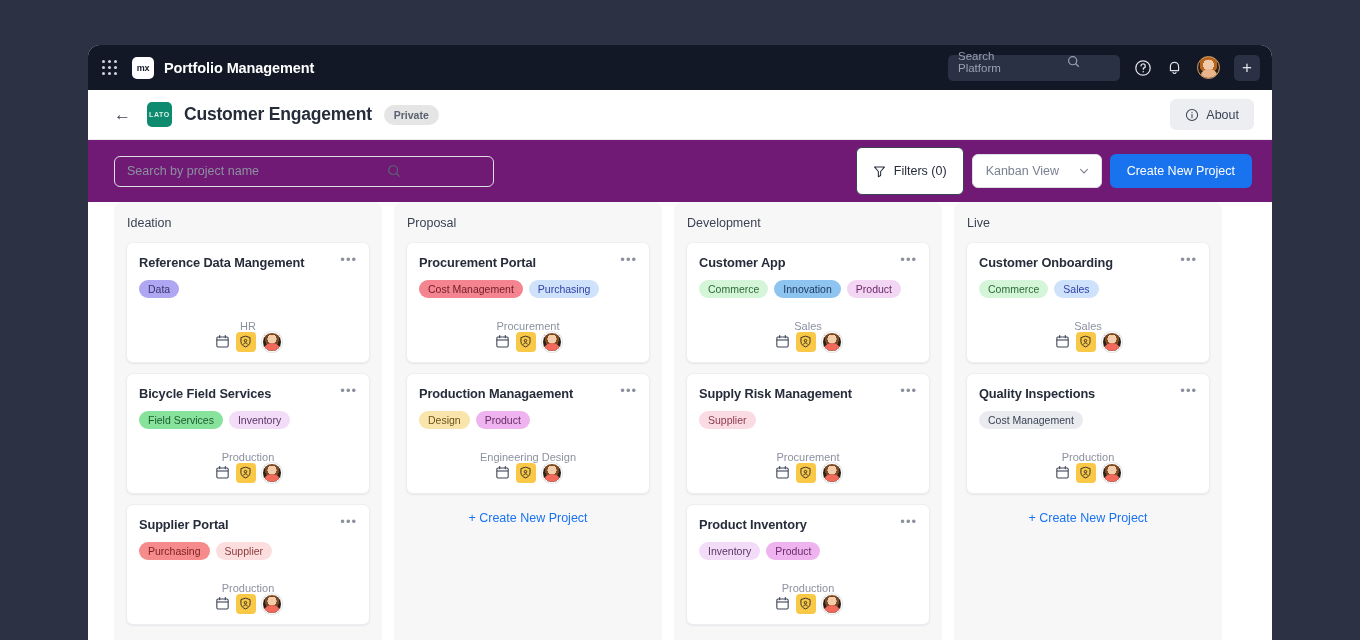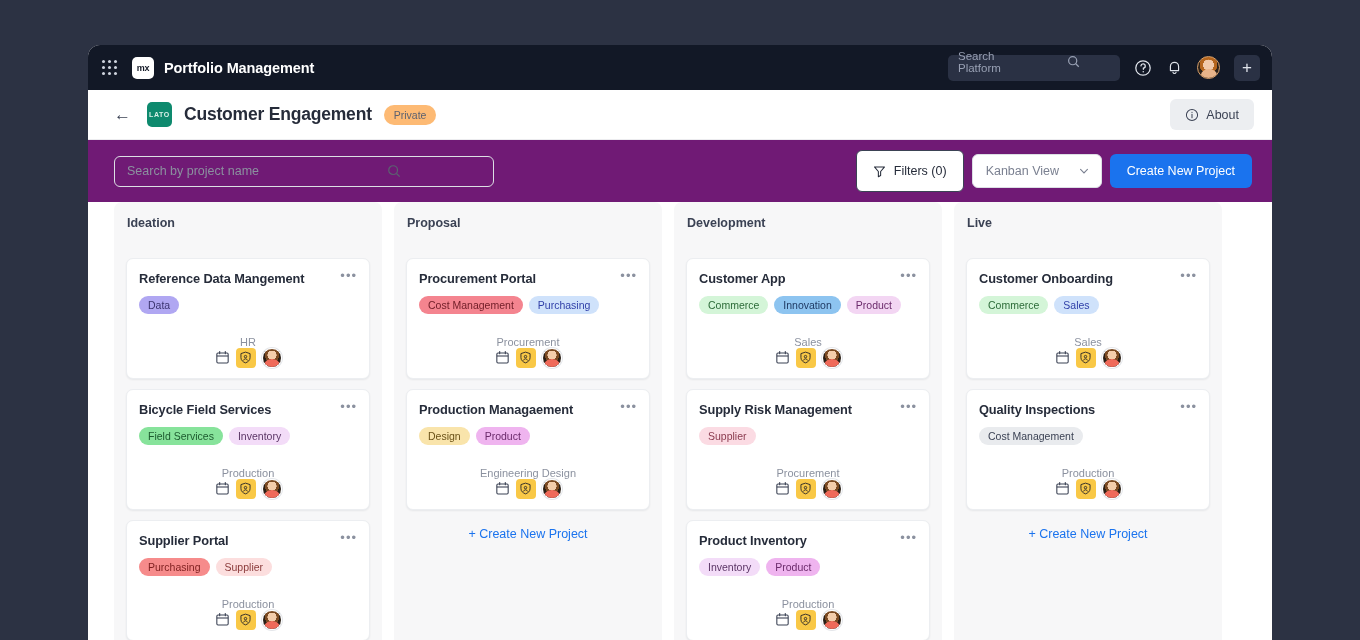--- a/index.html
+++ b/index.html
@@ -102,25 +102,26 @@
     display:flex; align-items:center; justify-content:center;
     color:#d9f0e8; font-size:7px; font-weight:bold; letter-spacing:0.6px;
   }
   .proj-title {
     margin-left: 12px;
     font-size: 17.5px; font-weight: bold; color: #262c3a;
     letter-spacing: -0.2px;
   }
   .private-badge {
     margin-left: 12px;
-    background: #fdba74;
+    background: #e5e5e5;
     color: #5b6170;
     font-size: 10.5px;
     border-radius: 10px;
     padding: 4px 10px;
+    font-weight: bold;
   }
   .about-btn {
     margin-left: auto;
     background: #eceef1;
     border-radius: 6px;
     height: 31px;
     display: flex; align-items: center; gap: 7px;
     padding: 0 15px;
     color: #3b4254; font-size: 12.5px;
     cursor: pointer;
@@ -138,21 +139,21 @@
     width: 380px; height: 31px;
     border: 1px solid #dcdfe4;
     border-radius: 6px;
     display: flex; align-items: center;
     padding: 0 10px 0 12px;
     cursor: text;
   }
   .proj-search span { flex: 1; color: #8b919f; font-size: 12.5px; }
   .toolbar-right { margin-left: auto; display: flex; align-items: center; gap: 8px; }
   .filters-btn {
-    height: 42px; border: 1px solid #3b4254; border-radius: 6px;
+    height: 48px; border: 1px solid #3b4254; border-radius: 6px;
     display: flex; align-items: center; gap: 8px;
     padding: 0 16px; font-size: 12.5px; color: #262c3a; cursor: pointer;
     background:#fff;
   }
   .view-select {
     height: 34px; width: 130px; border: 1px solid #dcdfe4; border-radius: 6px;
     display: flex; align-items: center; justify-content: space-between;
     padding: 0 11px 0 13px; font-size: 12.5px; color: #7b8191; cursor: pointer;
     background:#fff;
   }
@@ -173,22 +174,22 @@
   }
   .column {
     width: 268px;
     background: #f7f7f8;
     border-radius: 8px 8px 0 0;
     padding: 14px 12px 0 12px;
     flex: 0 0 auto;
     display: flex; flex-direction: column;
   }
   .col-title {
-    font-size: 12.5px; font-weight: bold; color: #3b4254;
-    margin-bottom: 28px; padding-left: 1px;
+    font-size: 12.5px; font-weight: normal; color: #3b4254;
+    margin-bottom: 12px; padding-left: 1px;
   }
   .card {
     background: #fff;
     border: 1px solid #eceef1;
     border-radius: 7px;
     box-shadow: 0 1px 2px rgba(20,25,40,.07);
     padding: 12px 12px 10px 12px;
     margin-bottom: 10px;
     flex: 0 0 auto;
   }

